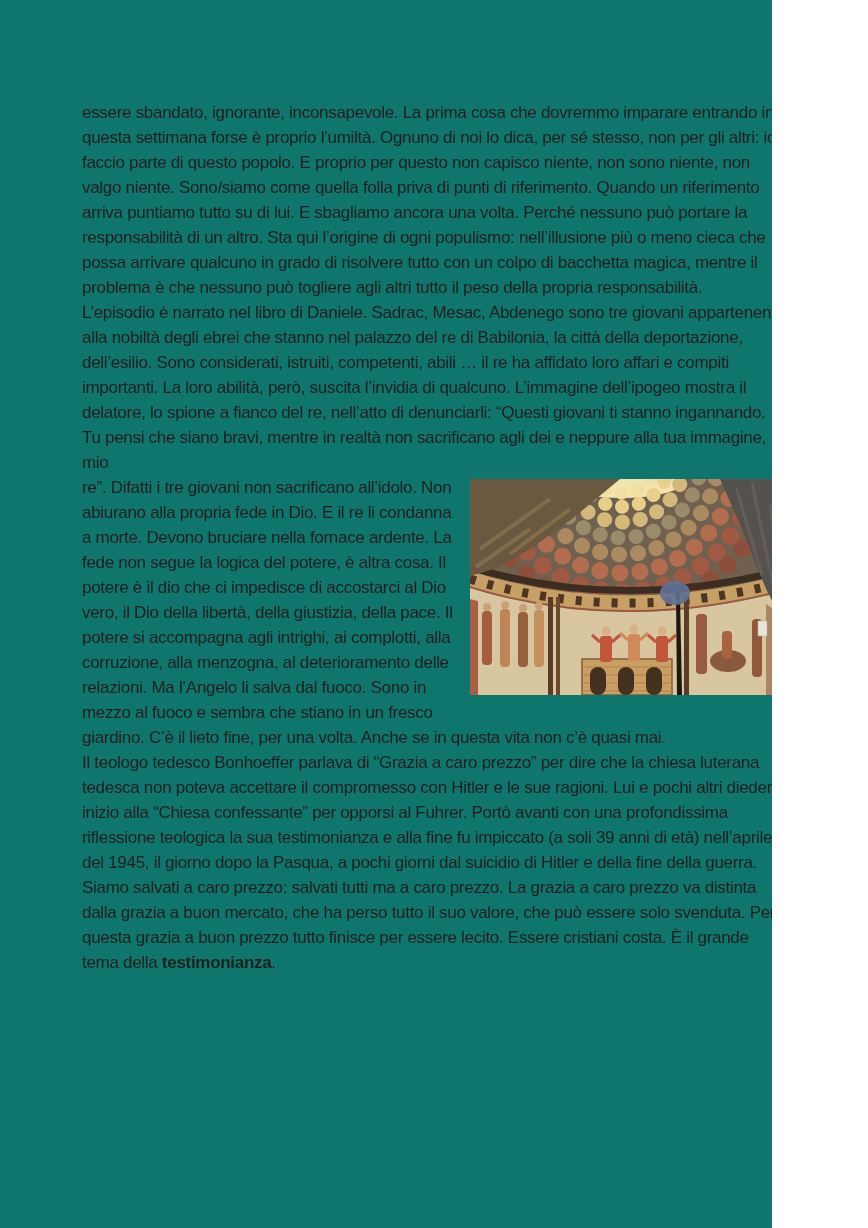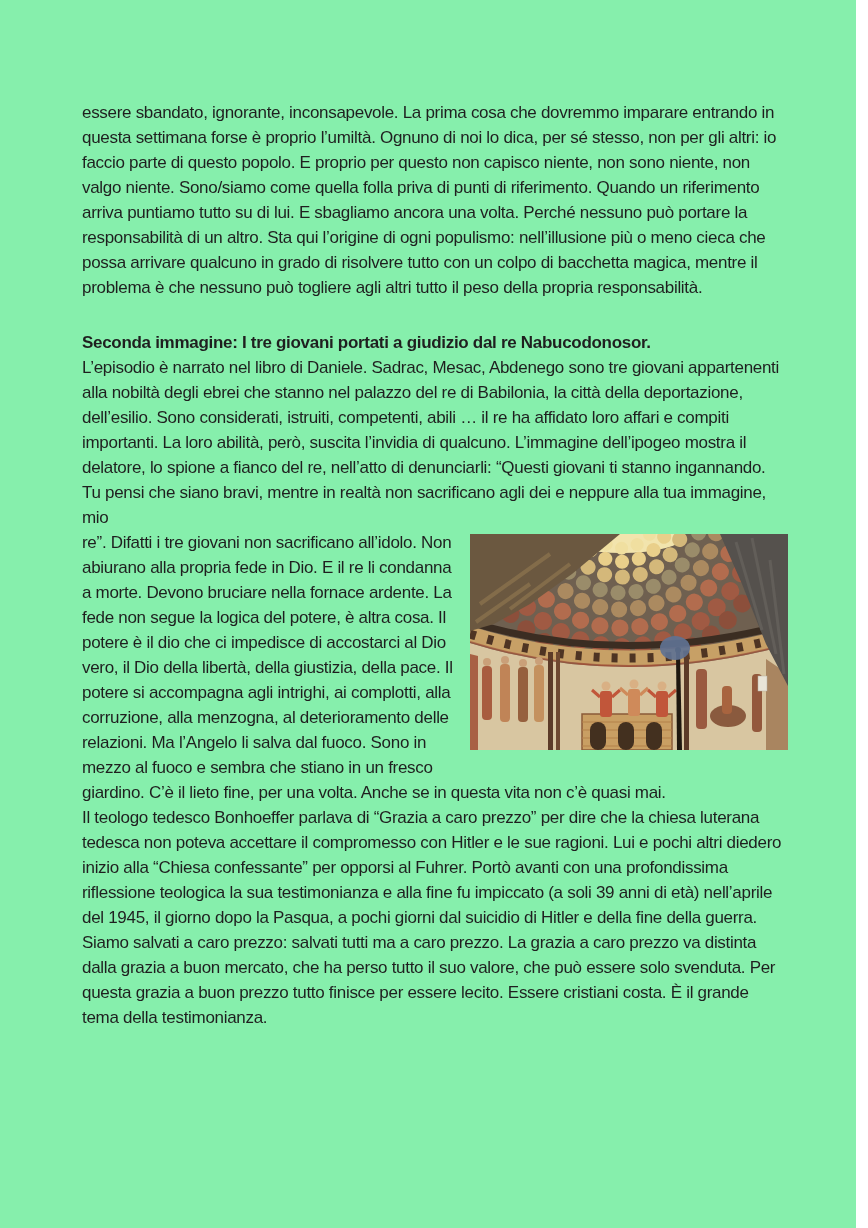--- a/index.html
+++ b/index.html
@@ -3,55 +3,54 @@
 <meta charset="utf-8">
 <style>
   html, body { margin: 0; padding: 0; }
   body {
     width: 868px; height: 1228px;
     background: #ffffff;
     font-family: "Liberation Sans", sans-serif;
   }
   .page {
     position: relative;
-    width: 856px; height: 1228px;
+    width: 772px; height: 1228px;
     overflow: hidden;
-    background: #86efac;
+    background: #0f766e;
   }
   .content {
     position: absolute;
     left: 82px; top: 100px;
     width: 706px;
     color: #1f1f1f;
     font-size: 17px;
     letter-spacing: -0.3px;
     line-height: 25px;
     text-align: left;
   }
   .content p { margin: 0; }
   p.heading { margin-top: 30px; font-weight: bold; }
   .italic { }
-  .bold { font-weight: normal; }
+  .bold { font-weight: bold; }
   .figure-wrap {
     float: right;
     width: 318px; height: 216px;
     margin: 4px 0 10px 14px;
     overflow: hidden;
   }
   .figure-wrap svg { display: block; width: 318px; height: 216px; }
 </style>
 </head>
 <body>
 
 <div class="page">
   <div class="content">
 
     <p><span>essere sbandato, ignorante, inconsapevole. La prima cosa che dovremmo imparare entrando in questa settimana forse è proprio l’umiltà. Ognuno di noi lo dica, per sé stesso, non per gli altri: io faccio parte di questo popolo. E proprio per questo non capisco niente, non sono niente, non valgo niente. Sono/siamo come quella folla priva di punti di riferimento. Quando un riferimento arriva puntiamo tutto su di lui. E sbagliamo ancora una volta. Perché nessuno può portare la responsabilità di un altro. Sta qui l’origine di ogni populismo: nell’illusione più o meno cieca che possa arrivare qualcuno in grado di risolvere tutto con un colpo di bacchetta magica, mentre il problema è che nessuno può togliere agli altri tutto il peso della propria responsabilità.</span></p>
 
-    <p class="heading"><span>Seconda immagine: I tre giovani portati a giudizio dal re Nabucodonosor.</span></p>
 
     <p><span>L’episodio è narrato nel libro di Daniele. Sadrac, Mesac, Abdenego sono tre giovani appartenenti alla nobiltà degli ebrei che stanno nel palazzo del re di Babilonia, la città della deportazione, dell’esilio. Sono considerati, istruiti, competenti, abili … il re ha affidato loro affari e compiti importanti. La loro abilità, però, suscita l’invidia di qualcuno. L’immagine dell’ipogeo mostra il delatore, lo spione a fianco del re, nell’atto di denunciarli: </span><span class="italic">“Questi giovani ti stanno ingannando. Tu pensi che siano bravi, mentre in realtà non sacrificano agli dei e neppure alla tua immagine, mio</span></p>
 
     <p><span class="figure-wrap">
           <svg viewBox="0 0 318 216" xmlns="http://www.w3.org/2000/svg" role="img">
 
           <rect x="0" y="0" width="318" height="216" fill="#6f6050"></rect>
 
           <ellipse cx="152" cy="2" rx="62" ry="17" fill="#f2e4ad"></ellipse>
 

